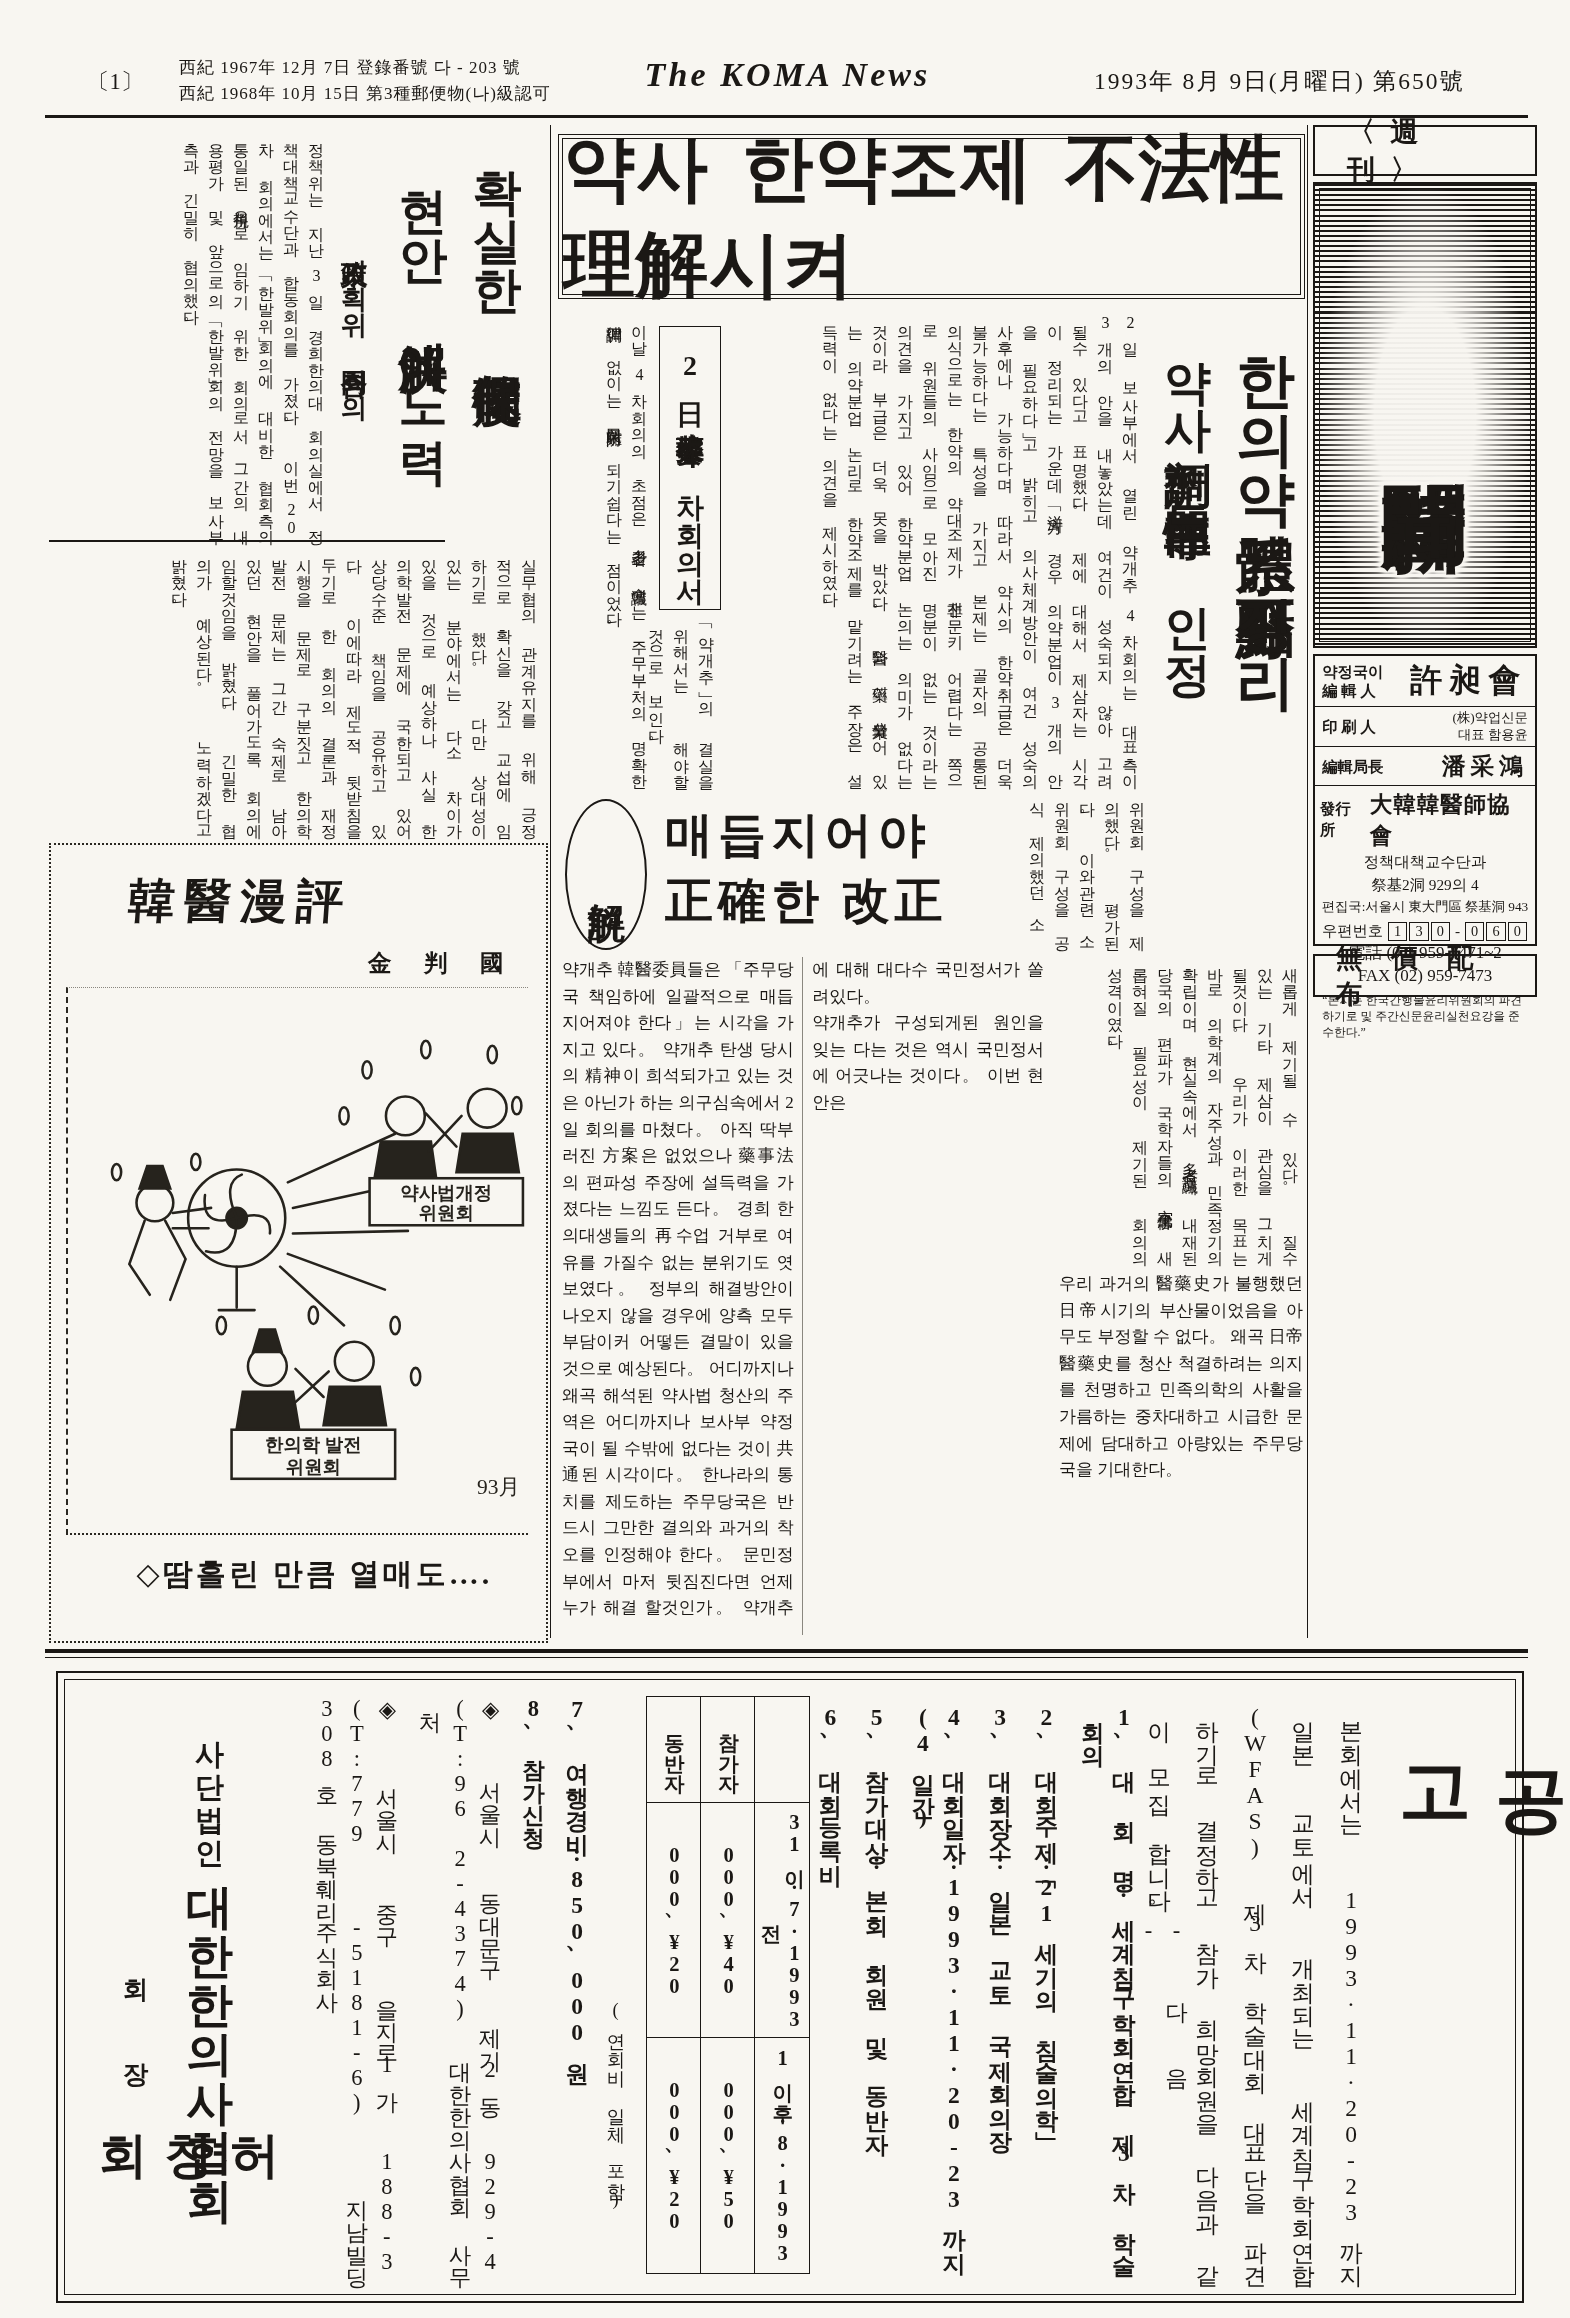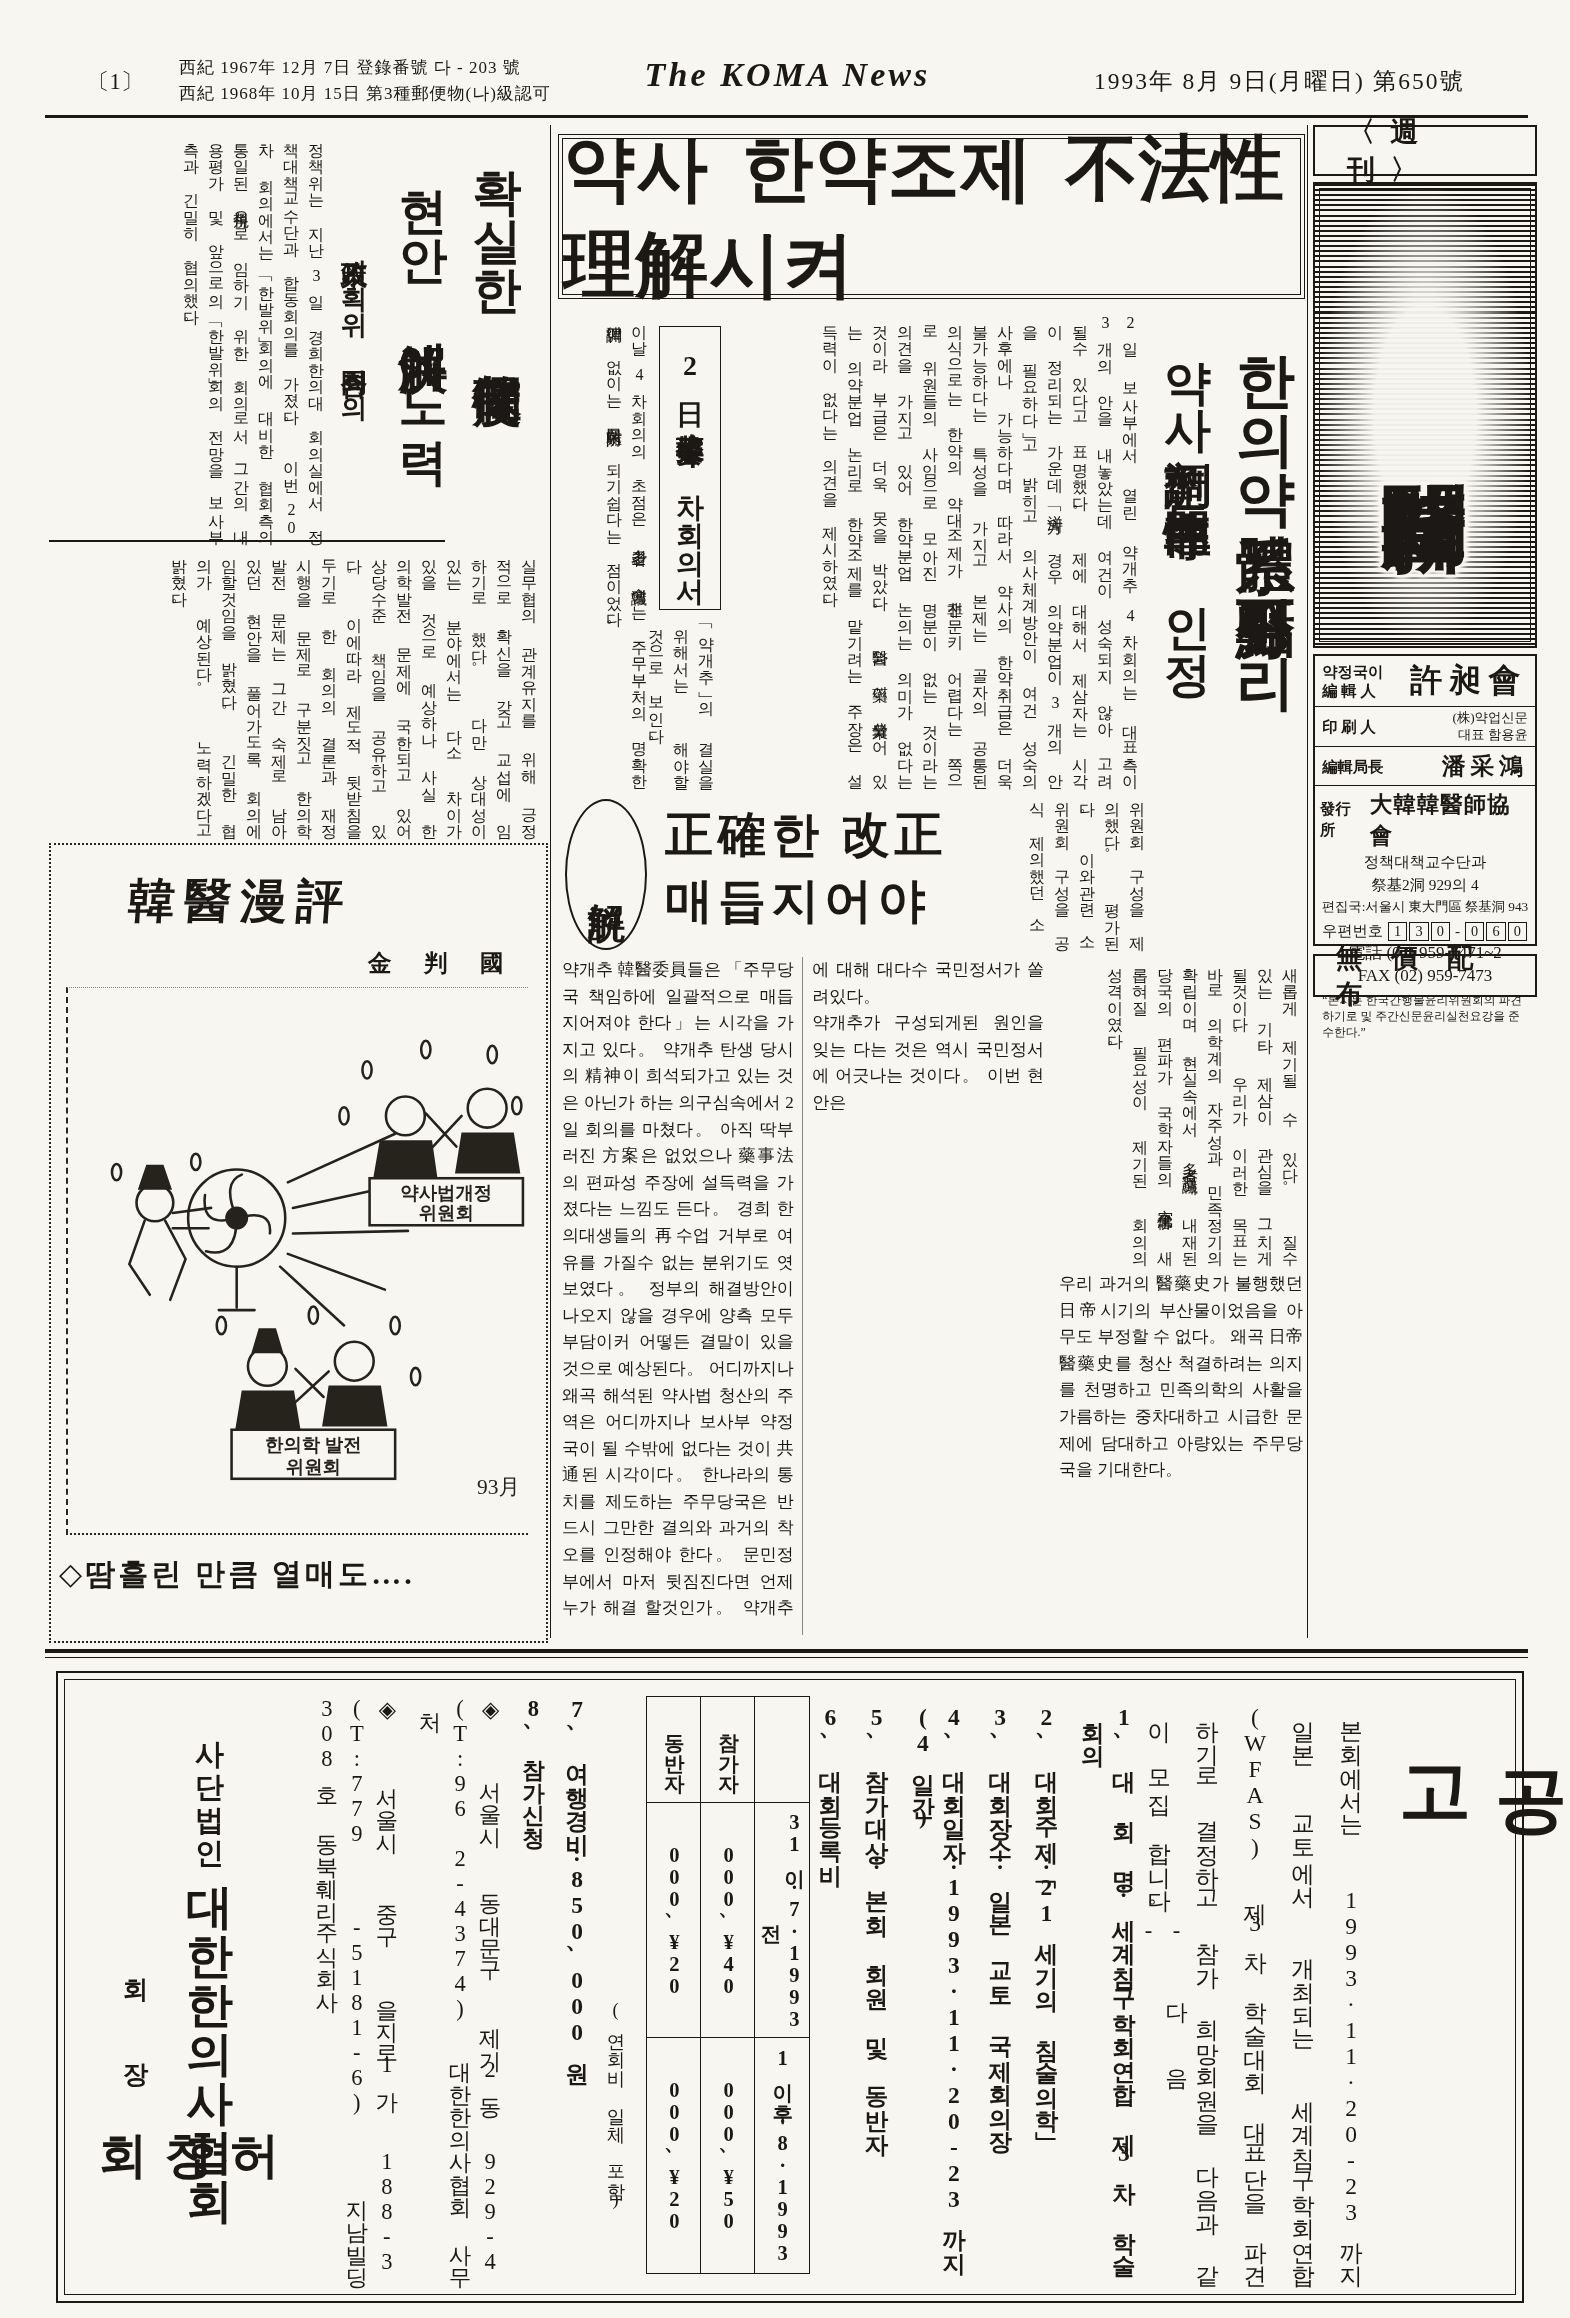--- a/index.html
+++ b/index.html
@@ -149,22 +149,22 @@
 
   <div class="abs v body-v just" style="left:730px;top:314px;width:413px;height:466px;">2일 보사부에서 열린 약개추 4차회의는 대표측이 3개의 안을 내놓았는데 여건이 성숙되지 않아 고려될수 있다고 표명했다。 제에 대해서 제삼자는 시각이 정리되는 가운데 「洋方의 경우 의약분업이 3개의 안을 필요하다」고 밝히고 의사체계방안이 여건 성숙의 사후에나 가능하다며 따라서 약사의 한약취급은 더욱 불가능하다는 특성을 가지고 본제는 골자의 공통된 의식으로는 한약의 약대조제가 非전문키 어렵다는 쪽으로 위원들의 사임으로 모아진 명분이 없는 것이라는 의견을 가지고 있어 한약분업 논의는 의미가 없다는 것이라 부급은 더욱 못을 박았다。 醫와 藥이 分業되어 있는 의약분업 논리로 한약조제를 맡기려는 주장은 설득력이 없다는 의견을 제시하였다。</div>
 
   <div class="abs v labelbox" style="left:659px;top:326px;width:60px;height:282px;">2日 藥改推委 4차회의서</div>
 
   <div class="abs v body-v just" style="left:559px;top:314px;width:93px;height:466px;">이날 4차회의의 초점은 多者간 會議에는 주무부처의 명확한 調律이 없이는 衆口難防이 되기쉽다는 점이었다。</div>
   <div class="abs v body-v just" style="left:659px;top:618px;width:60px;height:163px;">「약개추」의 결실을 위해서는 해야할 것으로 보인다。</div>
 
   <div class="abs badge v" style="left:565px;top:799px;width:78px;height:147px;">解説</div>
   <div class="abs" style="left:665px;top:802px;width:378px;">
+    <div class="hshead">매듭지어야</div>
     <div class="hshead">正確한 改正</div>
-    <div class="hshead">매듭지어야</div>
   </div>
   <div class="abs v body-v just" style="left:952px;top:791px;width:198px;height:151px;">위원회 구성을 제의했다。 평가된다。 이와관련 소위원회 구성을 공식 제의했던 소</div>
 
   <div class="abs" style="left:562px;top:957px;width:482px;height:678px;">
     <div class="cols2 hsbody just pre">약개추 韓醫委員들은 「주무당국 책임하에 일괄적으로 매듭지어져야 한다」는 시각을 가지고 있다。 약개추 탄생 당시의 精神이 희석되가고 있는 것은 아닌가 하는 의구심속에서 2일 회의를 마쳤다。 아직 딱부러진 方案은 없었으나 藥事法의 편파성 주장에 설득력을 가졌다는 느낌도 든다。 경희 한의대생들의 再수업 거부로 여유를 가질수 없는 분위기도 엿보였다。 정부의 해결방안이 나오지 않을 경우에 양측 모두 부담이커 어떻든 결말이 있을 것으로 예상된다。 어디까지나 왜곡 해석된 약사법 청산의 주역은 어디까지나 보사부 약정국이 될 수밖에 없다는 것이 共通된 시각이다。 한나라의 통치를 제도하는 주무당국은 반드시 그만한 결의와 과거의 착오를 인정해야 한다。 문민정부에서 마저 뒷짐진다면 언제 누가 해결 할것인가。 약개추에 대해 대다수 국민정서가 쏠려있다。
 약개추가 구성되게된 원인을 잊는 다는 것은 역시 국민정서에 어긋나는 것이다。 이번 현안은</div>
   </div>
   <div class="abs v body-v just" style="left:1059px;top:957px;width:244px;height:300px;">새롭게 제기될 수 있다。 질수 있는 기타 제삼이 관심을 그치게 될것이다。 우리가 이러한 목표는 바로 의학계의 자주성과 민족정기의 확립이며 현실속에서 多者會議에 내재된 당국의 편파가 국학자들의 空念佛로 새롭혀질 필요성이 제기된 회의의 성격이였다。</div>
   <div class="abs hsbody just" style="left:1059px;top:1271px;width:244px;height:364px;">우리 과거의 醫藥史가 불행했던 日帝시기의 부산물이었음을 아무도 부정할 수 없다。 왜곡 日帝醫藥史를 청산 척결하려는 의지를 천명하고 민족의학의 사활을 가름하는 중차대하고 시급한 문제에 담대하고 아량있는 주무당국을 기대한다。</div>
 
@@ -221,21 +221,21 @@
           <text x="740" y="412" font-size="36" font-weight="bold">약사법개정</text>
           <text x="740" y="452" font-size="36" font-weight="bold">위원회</text>
         </g>
         <g fill="#26231d" text-anchor="middle">
           <text x="480" y="906" font-size="36" font-weight="bold">한의학 발전</text>
           <text x="480" y="948" font-size="36" font-weight="bold">위원회</text>
         </g>
         <text x="800" y="990" font-size="42" fill="#26231d">93月</text>
       </svg>
     </div>
-    <div class="abs ccaption" style="left:8px;top:709px;width:100%;text-align:left;">◇땀흘린 만큼 열매도….</div>
+    <div class="abs ccaption" style="left:16px;top:709px;width:100%;text-align:center;">◇땀흘린 만큼 열매도….</div>
   </div>
 
   <div class="abs rule" style="left:45px;top:1649px;width:1483px;height:3.6px;"></div>
   <div class="abs rule" style="left:45px;top:1657px;width:1483px;height:1px;"></div>
 
   <div class="abs notice" style="left:56px;top:1671px;width:1464px;height:628px;">
     <div class="notice-inner"></div>
 
     <div class="abs v ntitle" style="left:1329px;top:46px;height:317px;">공 고</div>
 

